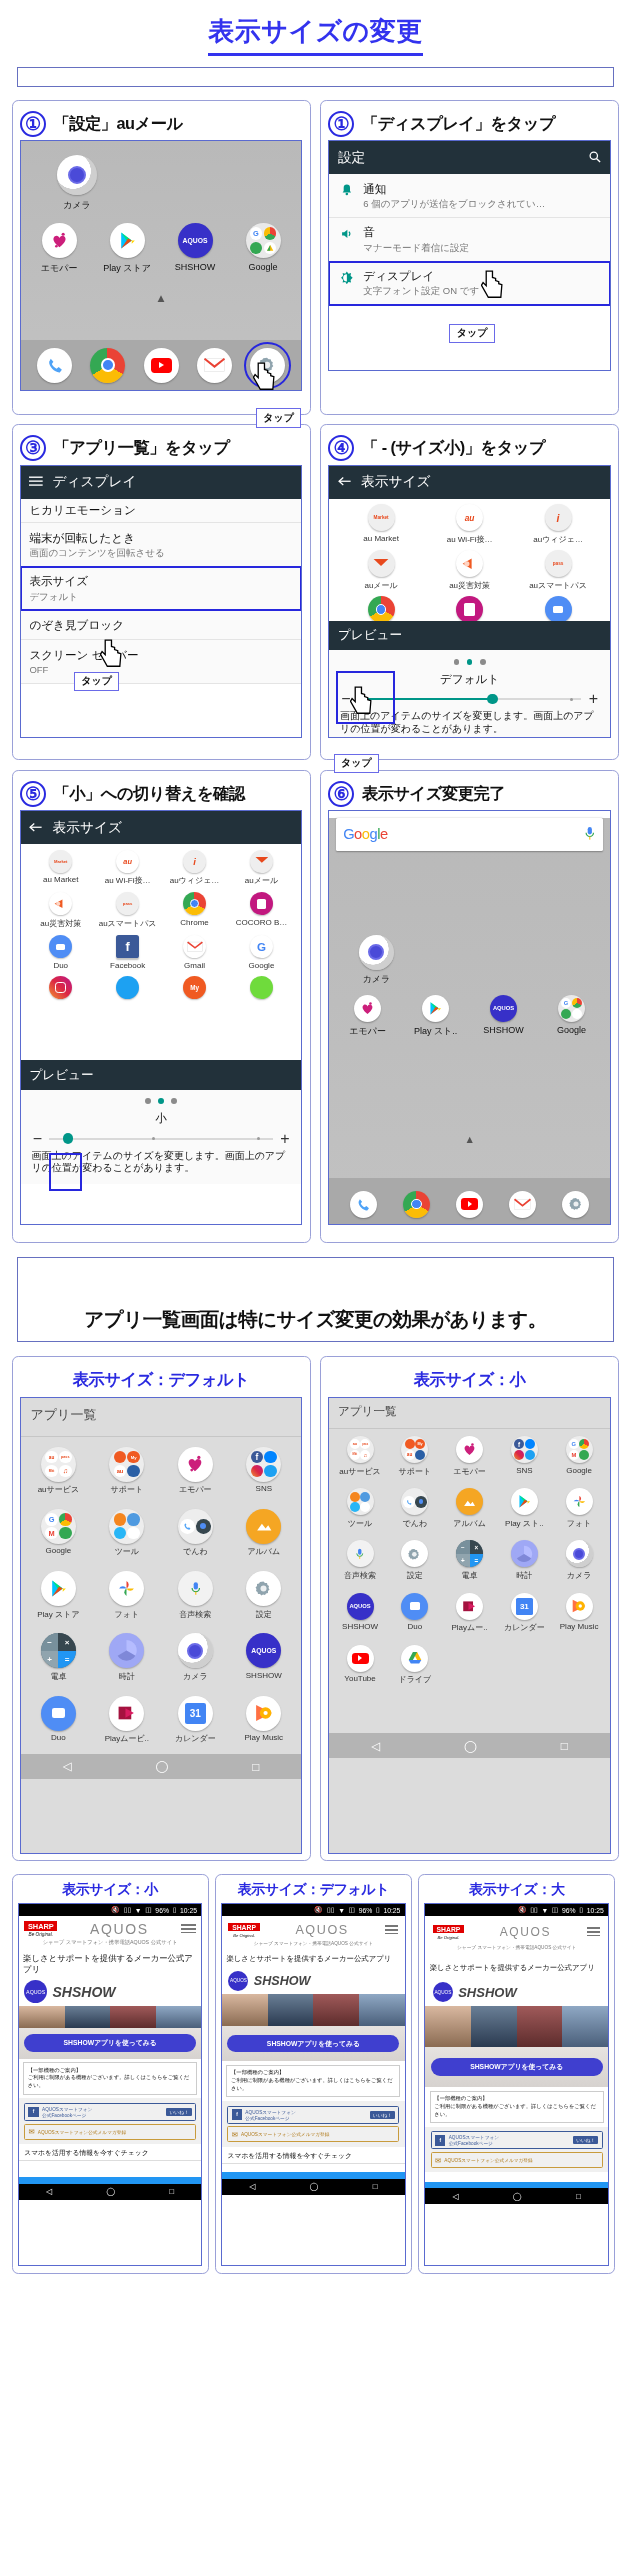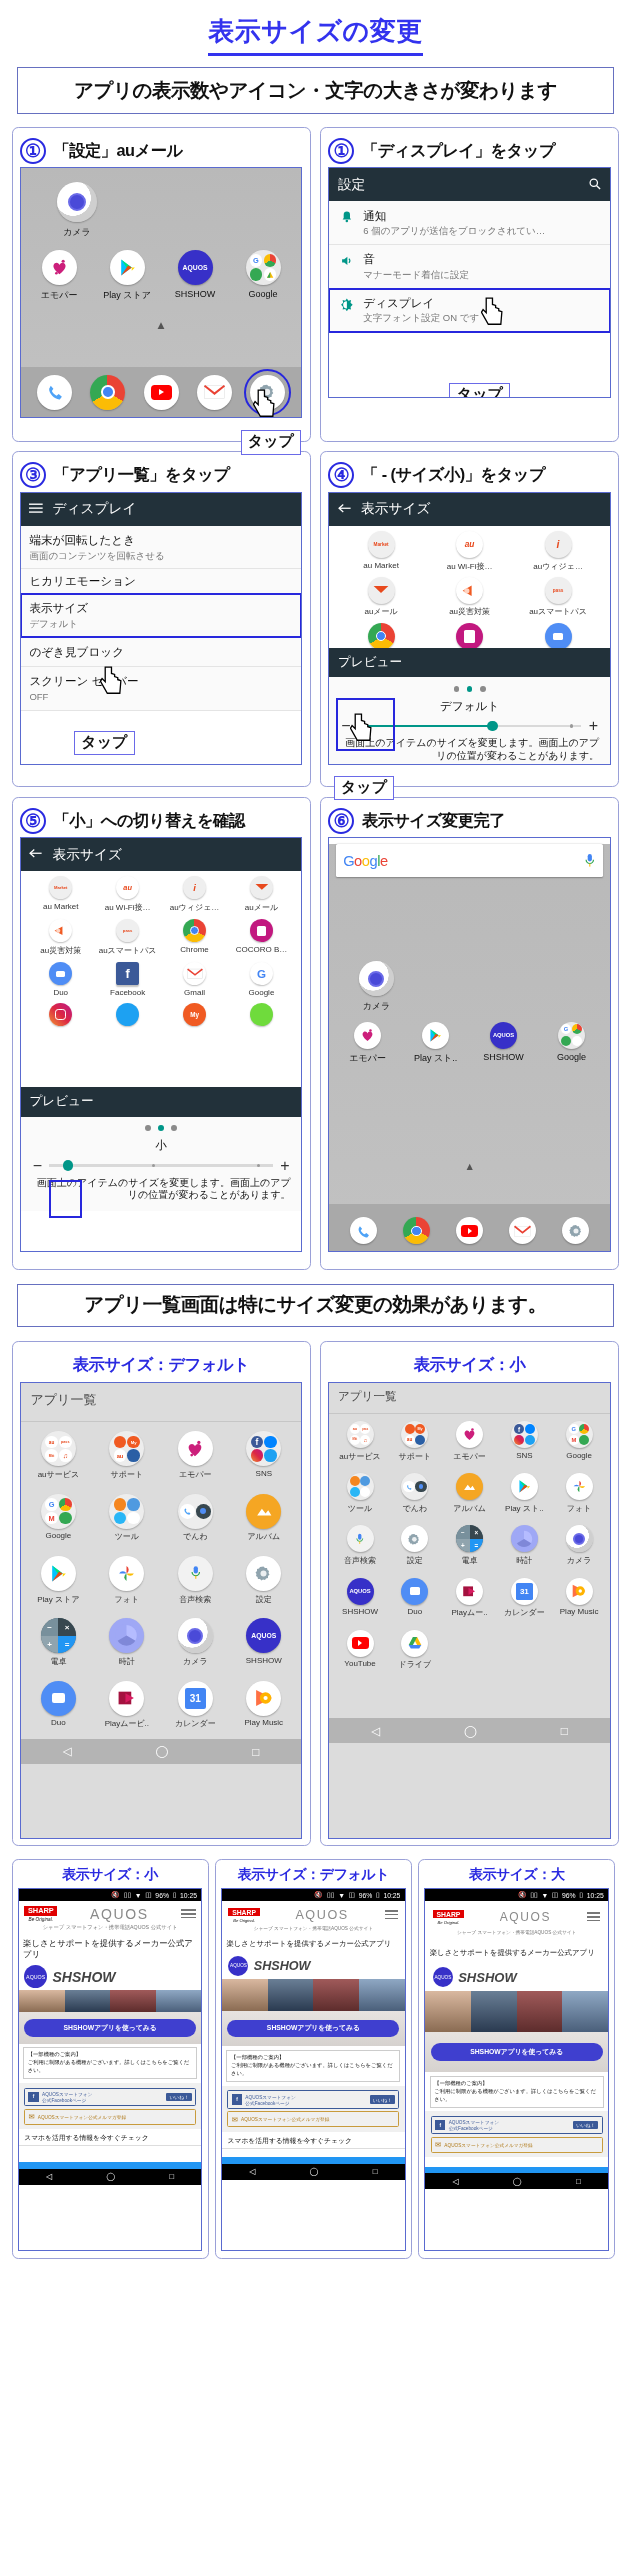--- a/index.html
+++ b/index.html
@@ -67,43 +67,43 @@
   .row-apps{ display:flex; justify-content:space-around; padding:0 4.2px;}
   
   .appbar{ background:#22313a; color:#fff; height:33px; display:flex; align-items:center; padding:0 8.4px; gap:9.5px;}
   .appbar .t{ font-size:13.7px;}
   .listrow{ padding:7.4px 8.4px 7.4px 8.4px; display:flex; gap:8.4px; align-items:flex-start; border-bottom:0.5px solid #e4e4e4; background:#fafafa;}
   .listrow .lic{ width:17px;height:17px;flex:0 0 auto;color:#009688;display:flex;align-items:center;justify-content:center;}
   .listrow .txt .a{ font-size:11.6px; color:#111; line-height:1.2;}
   .listrow .txt .b{ font-size:9.5px; color:#777; margin-top:2.6px; line-height:1.2;}
   .hl{ outline:2.1px solid #2727dd; outline-offset:-1.1px; position:relative; z-index:2;}
   .tapbadge{
-    border:1.6px solid #6a6ae8; background:#fff; font-size:15px; font-weight:bold;
-    padding:1.1px 6.3px 2.1px 6.3px; display:inline-block; position:absolute; z-index:6;margin-top:32px;
+    border:1.6px solid #6a6ae8; background:#fff; font-size:10px; font-weight:bold;
+    padding:1.1px 6.3px 2.1px 6.3px; display:inline-block; position:absolute; z-index:6;
   }
   .cursor{ position:absolute; z-index:5; width:24px;height:30.5px; pointer-events:none;}
   
   .drawerbar{ background:#22313a; color:#fff; padding:6.3px 8.4px; font-size:12.6px;}
   .prevdots{ text-align:center; padding:6.3px 0 2.1px 0;}
   .prevdots span{ display:inline-block;width:5.8px;height:5.8px;border-radius:50%;background:#8b8b8b;margin:0 3.7px;}
   .prevdots span.on{ background:#009688;}
   .slider-wrap{ padding:3.2px 9.5px 5.3px 9.5px;}
   .slider-label{ text-align:center; font-size:11.6px; margin-bottom:3.2px;}
   .slider-line{ display:flex; align-items:center; gap:5.3px; height:18px;}
   .track{ flex:1; height:2.1px; background:#d9d9d9; position:relative;}
   .track .fill{ position:absolute;left:0;top:0;height:2.1px;background:#009688;}
   .track .knob{ position:absolute;top:-4.2px;width:10.5px;height:10.5px;border-radius:50%;background:#009688;}
   .track .tick{ position:absolute;top:-0.5px;width:3.2px;height:3.2px;border-radius:50%;background:#9a9a9a;}
   .minus,.plus{ font-size:16px; color:#333; width:13.7px;text-align:center;}
-  .slider-note{ font-size:10px; line-height:1.25; padding:2.1px 1.1px 4.2px 1.1px; color:#111;text-align:right;}
+  .slider-note{ font-size:10px; line-height:1.25; padding:2.1px 1.1px 4.2px 1.1px; color:#111;}
   
   .banner{
     margin:13.7px 17px 0 17px; border:1.6px solid #6670c0; text-align:center; padding:6.8px 0 8px 0;
   }
-  .banner div{ font-size:19.5px;font-weight:bold; letter-spacing:-0.5px;}
+  .banner div{ font-size:19.5px;font-weight:bold; letter-spacing:-0.5px;margin-top:42px;}
   
   .cmp-title{ text-align:center; color:#2a2ae0; font-size:16.3px; font-weight:bold; padding:5.3px 0 6.3px 0; letter-spacing:-0.5px;}
   .drawer-screen{ background:#dcdcdc; border:1.1px solid #5a6ad0;}
   .drawer-head{ background:#dcdcdc; font-size:13px; color:#444; padding:8.4px 9.5px 11.6px 9.5px; border-bottom:0.5px solid #c6c6c6;}
   .grid{ display:grid; gap:4.2px 0; padding:5.3px 3.2px 0 3.2px;}
   .gcell{ text-align:center;}
   .gcell .lbl{ font-size:8px; color:#333; margin-top:2.6px; white-space:nowrap; overflow:hidden;}
   .navbar3{ background:#b4b4b4; height:25px; display:flex; align-items:center; justify-content:space-around;}
   .navbar3 .ng{ color:#fff; font-size:11.6px;}
   
@@ -123,21 +123,20 @@
   .ml{ font-size:6.8px; padding:4.2px 5.3px 2.1px 5.3px; border-bottom:0.5px solid #ddd;}
 </style>
 </head>
 <body>
 
 <div class="page-title">
   <span class="tl-inner">表示サイズの変更</span>
 </div>
 
 <div class="lead-box">
-  <div>アプリの表示数やアイコン・文字の大きさが変わります</div>
 </div>
 
 <div class="steps">
 
   <div class="card" style="height:315px;">
     <div class="card-head">
       <div class="step-num">①</div>
       <div class="card-title">「設定」auメール</div>
     </div>
     <div class="phone" style="height:251px;">
@@ -294,30 +293,30 @@
     </div>
     <div class="phone" style="height:273px;">
       <div class="appbar">
         <span><svg width="13.7" height="10.5" viewBox="0 0 26 20">
               <rect y="1" width="26" height="2.6" fill="#fff"></rect>
               <rect y="8.5" width="26" height="2.6" fill="#fff"></rect>
               <rect y="16" width="26" height="2.6" fill="#fff"></rect>
             </svg></span>
         <span class="t">ディスプレイ</span>
       </div>
+      <div class="listrow" style="padding-top:4.2px;padding-bottom:5.3px;">
+        <div class="txt">
+            <div class="a">ヒカリエモーション</div>
+          </div>
+      </div>
       <div class="listrow">
         <div class="txt">
           <div class="a">端末が回転したとき</div>
           <div class="b">画面のコンテンツを回転させる</div>
         </div>
-      </div>
-      <div class="listrow" style="padding-top:4.2px;padding-bottom:5.3px;">
-        <div class="txt">
-            <div class="a">ヒカリエモーション</div>
-          </div>
       </div>
       <div class="listrow hl">
         <div class="txt">
           <div class="a">表示サイズ</div>
           <div class="b">デフォルト</div>
         </div>
       </div>
       <div class="listrow">
         <div class="txt">
             <div class="a">のぞき見ブロック</div>

